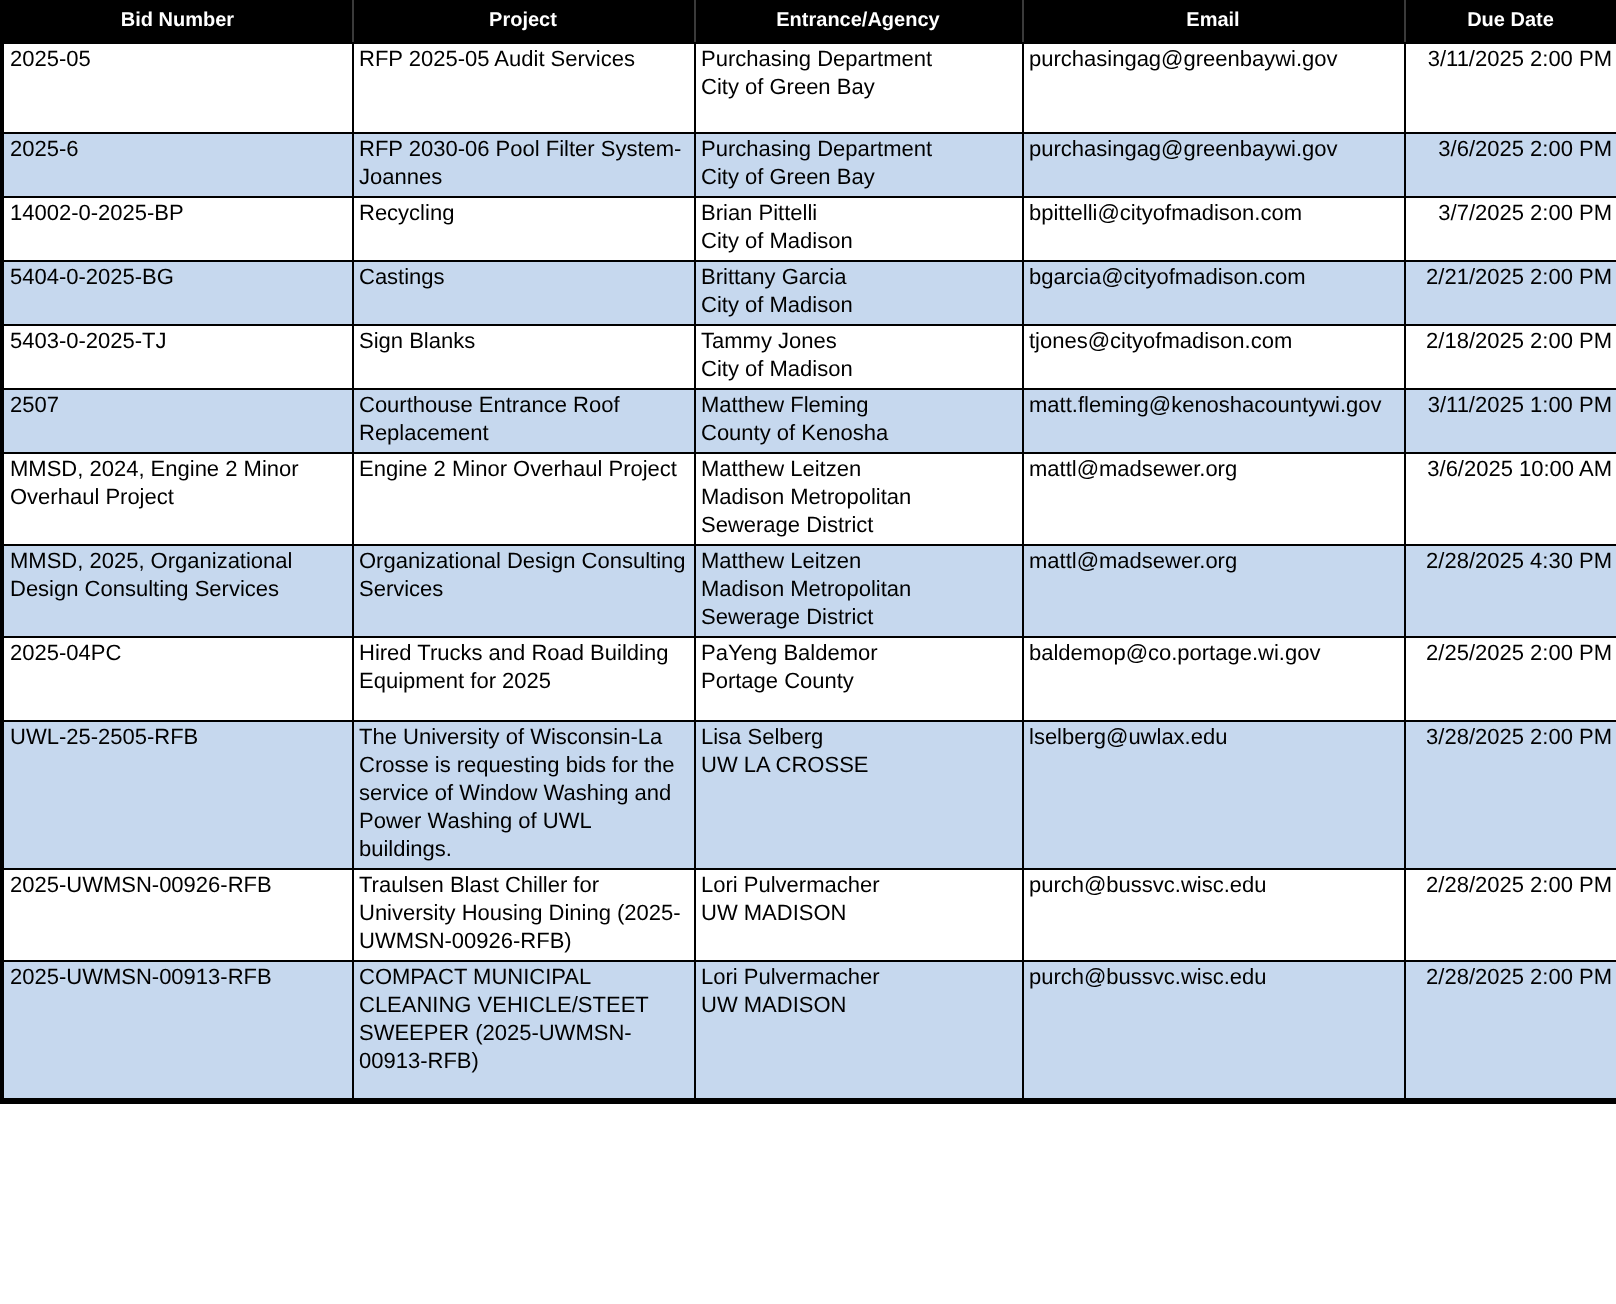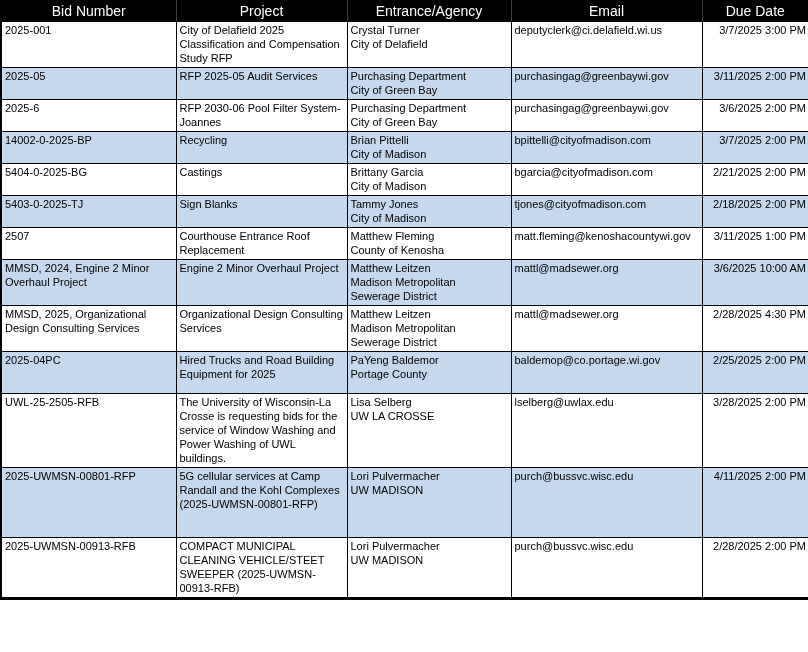--- a/index.html
+++ b/index.html
@@ -31,22 +31,22 @@
     border-bottom: 3px solid var(--grid);
   }
   col.c1 { width: 175px; }
   col.c2 { width: 171px; }
   col.c3 { width: 164px; }
   col.c4 { width: 191px; }
   col.c5 { width: 107px; }
   thead th {
     background: var(--header-bg);
     color: var(--header-text);
-    font-weight: normal;
-    font-size: 14px;
+    font-weight: bold;
+    font-size: 10px;
     height: 18px;
     text-align: center;
     vertical-align: middle;
     padding: 1px 2px;
     border-left: 1px solid #3a3a3a;
     border-bottom: 1px solid var(--grid);
     overflow: hidden;
   }
   thead th:first-child { border-left: none; }
   tbody td {
@@ -89,28 +89,20 @@
   <thead>
     <tr>
       <th>Bid Number</th>
       <th>Project</th>
       <th>Entrance/Agency</th>
       <th>Email</th>
       <th>Due Date</th>
     </tr>
   </thead>
   <tbody>
-      <tr class="bid-row">
-    <td class="c-bid">2025-001</td>
-    <td class="c-project">City of Delafield 2025 Classification and Compensation Study RFP</td>
-    <td class="c-contact">Crystal Turner
-City of Delafield</td>
-    <td class="c-email">deputyclerk@ci.delafield.wi.us</td>
-    <td class="c-due">3/7/2025 3:00 PM</td>
-  </tr>
       <tr class="bid-row">
     <td class="c-bid">2025-05</td>
     <td class="c-project">RFP 2025-05 Audit Services</td>
     <td class="c-contact">Purchasing Department
 City of Green Bay</td>
     <td class="c-email">purchasingag@greenbaywi.gov</td>
     <td class="c-due">3/11/2025 2:00 PM</td>
   </tr>
       <tr class="bid-row">
     <td class="c-bid">2025-6</td>
@@ -178,26 +170,26 @@
   </tr>
       <tr class="bid-row">
     <td class="c-bid">UWL-25-2505-RFB</td>
     <td class="c-project">The University of Wisconsin-La Crosse is requesting bids for the service of Window Washing and Power Washing of UWL buildings.</td>
     <td class="c-contact">Lisa Selberg
 UW LA CROSSE</td>
     <td class="c-email">lselberg@uwlax.edu</td>
     <td class="c-due">3/28/2025 2:00 PM</td>
   </tr>
       <tr class="bid-row">
-    <td class="c-bid">2025-UWMSN-00801-RFP</td>
-    <td class="c-project">5G cellular services at Camp Randall and the Kohl Complexes (2025-UWMSN-00801-RFP)</td>
+    <td class="c-bid">2025-UWMSN-00926-RFB</td>
+    <td class="c-project">Traulsen Blast Chiller for University Housing Dining (2025-UWMSN-00926-RFB)</td>
     <td class="c-contact">Lori Pulvermacher
 UW MADISON</td>
     <td class="c-email">purch@bussvc.wisc.edu</td>
-    <td class="c-due">4/11/2025 2:00 PM</td>
+    <td class="c-due">2/28/2025 2:00 PM</td>
   </tr>
       <tr class="bid-row">
     <td class="c-bid">2025-UWMSN-00913-RFB</td>
     <td class="c-project">COMPACT MUNICIPAL CLEANING VEHICLE/STEET SWEEPER (2025-UWMSN-00913-RFB)</td>
     <td class="c-contact">Lori Pulvermacher
 UW MADISON</td>
     <td class="c-email">purch@bussvc.wisc.edu</td>
     <td class="c-due">2/28/2025 2:00 PM</td>
   </tr>
     </tbody>

